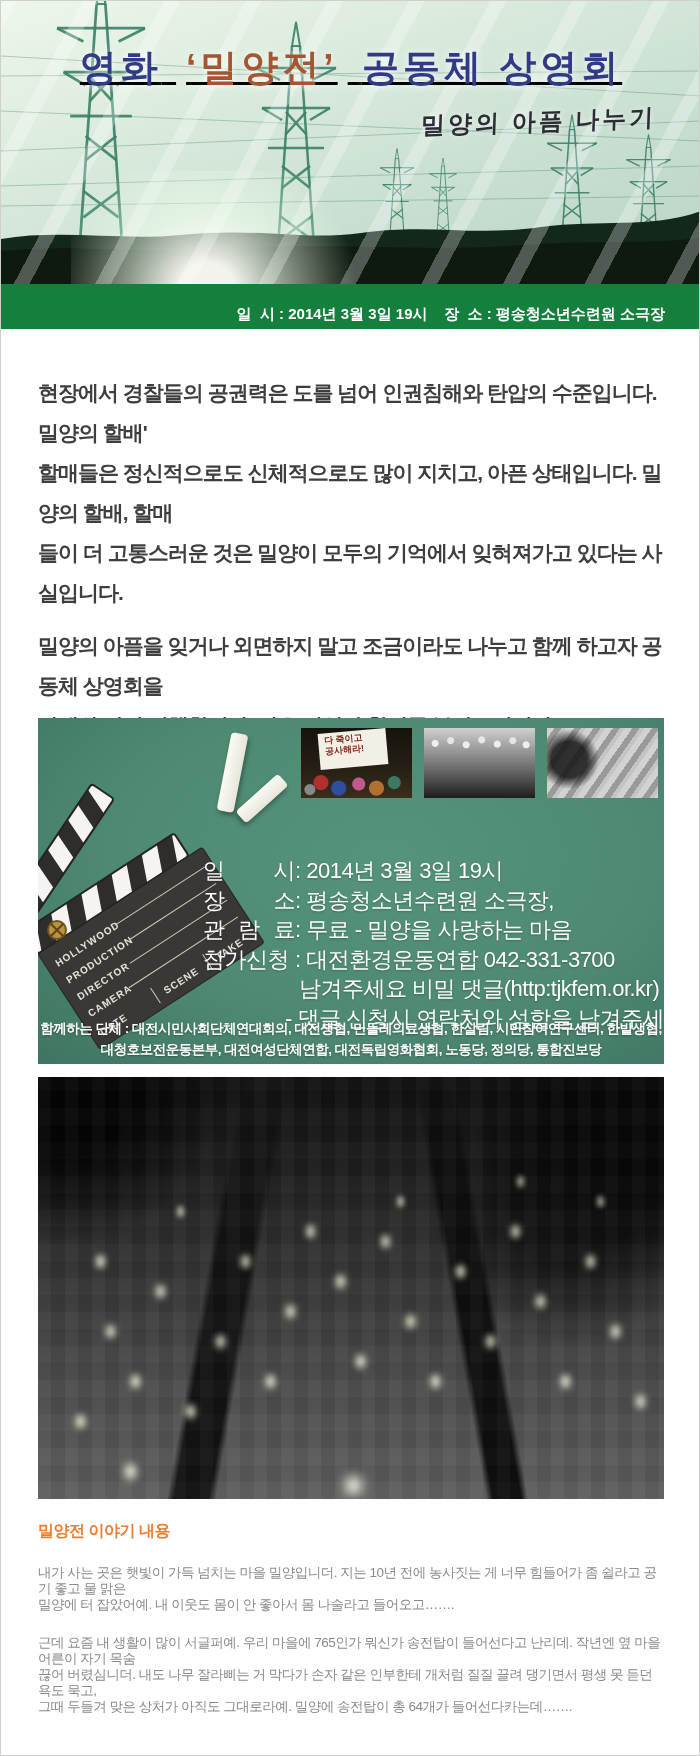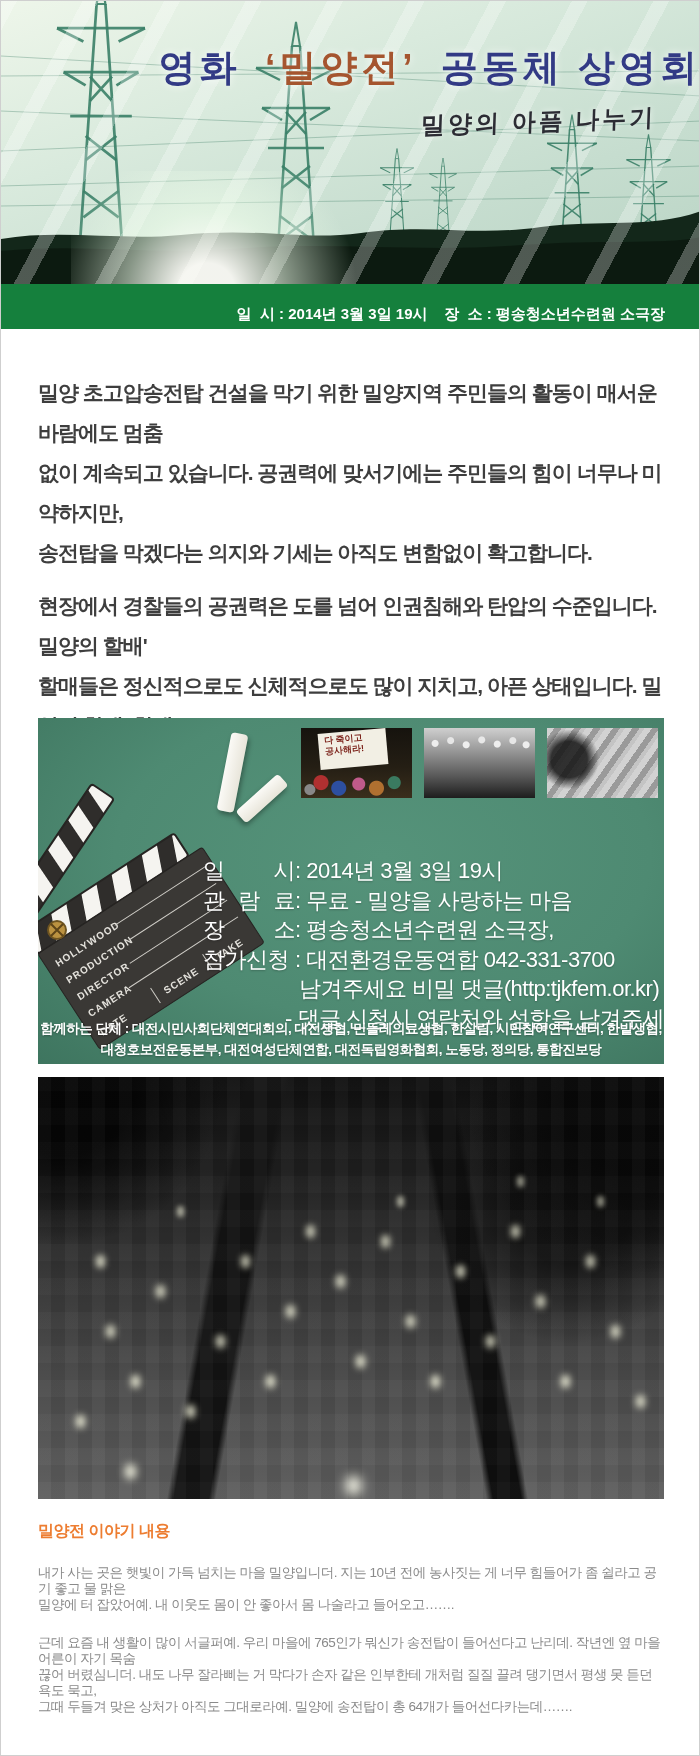--- a/index.html
+++ b/index.html
@@ -9,23 +9,23 @@
 
   
   .banner { position:absolute; top:0; left:0; width:700px; height:328px; background:#000; }
   .banner-photo { position:absolute; top:0; left:0; width:700px; height:283px; overflow:hidden;
     background:linear-gradient(160deg,#eef6ea 0%,#d9eadd 35%,#c6ddcf 70%,#b9d4c4 100%); }
   .rays { position:absolute; inset:0;
     background:repeating-linear-gradient(118deg, rgba(255,255,255,.28) 0 14px, rgba(255,255,255,0) 14px 72px); }
   .flare { position:absolute; left:70px; top:170px; width:340px; height:200px;
     background:radial-gradient(circle at 40% 60%, rgba(255,255,250,.95) 0 28px, rgba(240,255,235,.55) 80px, rgba(240,255,235,0) 150px); }
   .banner-photo svg { position:absolute; top:0; left:0; }
-  .banner-title { position:absolute; top:42px; left:0; width:100%; text-align:right;
+  .banner-title { position:absolute; top:42px; left:0; width:100%; text-align:center;
     font-size:37px; font-weight:bold; letter-spacing:4px; white-space:nowrap;
-    text-shadow:0 0 8px rgba(255,255,255,.8); }
+    text-shadow:0 0 8px rgba(255,255,255,.8);text-decoration:underline; }
   .t-navy { color:#323a85; }
   .t-rust { color:#a5552f; margin:0 10px; }
   .banner-sub { position:absolute; top:104px; left:420px; width:260px;
     font-size:24px; font-weight:bold; color:#2c2c34; letter-spacing:3px;
     transform:rotate(-2deg) skewX(-4deg); text-shadow:0 0 6px rgba(255,255,255,.7); }
   .banner-bar { position:absolute; bottom:0; left:0; width:700px; height:45px; background:#15803d;
     display:flex; align-items:flex-end; justify-content:flex-end;
     padding:0 36px 5px 0; }
   .banner-bar span { color:#fff; font-size:15px; font-weight:bold; white-space:pre; }
 
@@ -162,23 +162,20 @@
       <span class="t-rust">‘밀양전’</span>
       <span class="t-navy">공동체 상영회</span>
     </div>
     <div class="banner-sub">밀양의 아픔 나누기</div>
     <div class="banner-bar">
       <span>일  시 : 2014년 3월 3일 19시    장  소 : 평송청소년수련원 소극장</span>
     </div>
   </div>
 
   <div class="intro">
-    <p>밀양 초고압송전탑 건설을 막기 위한 밀양지역 주민들의 활동이 매서운 바람에도 멈춤
-없이 계속되고 있습니다. 공권력에 맞서기에는 주민들의 힘이 너무나 미약하지만,
-송전탑을 막겠다는 의지와 기세는 아직도 변함없이 확고합니다.</p>
     <p>현장에서 경찰들의 공권력은 도를 넘어 인권침해와 탄압의 수준입니다. 밀양의 할배'
 할매들은 정신적으로도 신체적으로도 많이 지치고, 아픈 상태입니다. 밀양의 할배, 할매
 들이 더 고통스러운 것은 밀양이 모두의 기억에서 잊혀져가고 있다는 사실입니다.</p>
     <p>밀양의 아픔을 잊거나 외면하지 말고 조금이라도 나누고 함께 하고자 공동체 상영회을
 아래와 같이 진행합니다. 많은 관심과 참여를 부탁드립니다.</p>
   </div>
 
   <div class="poster">
 
     <div class="thumbs">
@@ -227,26 +224,26 @@
       <circle cx="27" cy="170" r="9" fill="#bb9240" stroke="#6e5420" stroke-width="2"></circle>
       <path d="M21,164 L33,176 M33,164 L21,176" stroke="#5e4518" stroke-width="2"></path>
     </svg>
 
     <div class="details">
       <div class="d-row">
         <span class="d-label">일 시</span>
         <span class="d-value">: 2014년 3월 3일 19시</span>
       </div>
       <div class="d-row">
+        <span class="d-label">장 소</span>
+        <span class="d-value">: 평송청소년수련원 소극장,</span>
+      </div>
+      <div class="d-row">
         <span class="d-label">관 람 료</span>
         <span class="d-value">: 무료 - 밀양을 사랑하는 마음</span>
-      </div>
-      <div class="d-row">
-        <span class="d-label">장 소</span>
-        <span class="d-value">: 평송청소년수련원 소극장,</span>
       </div>
       <div class="d-row">
         <span class="d-label">참가신청</span>
         <span class="d-value">: 대전환경운동연합 042-331-3700</span>
       </div>
       <div class="d-row">
         <span class="d-value d-cont1">남겨주세요 비밀 댓글(http:tjkfem.or.kr)</span>
       </div>
       <div class="d-row">
         <span class="d-value d-cont2">- 댓글 신청시 연락처와 성함을 남겨주세요.</span>

